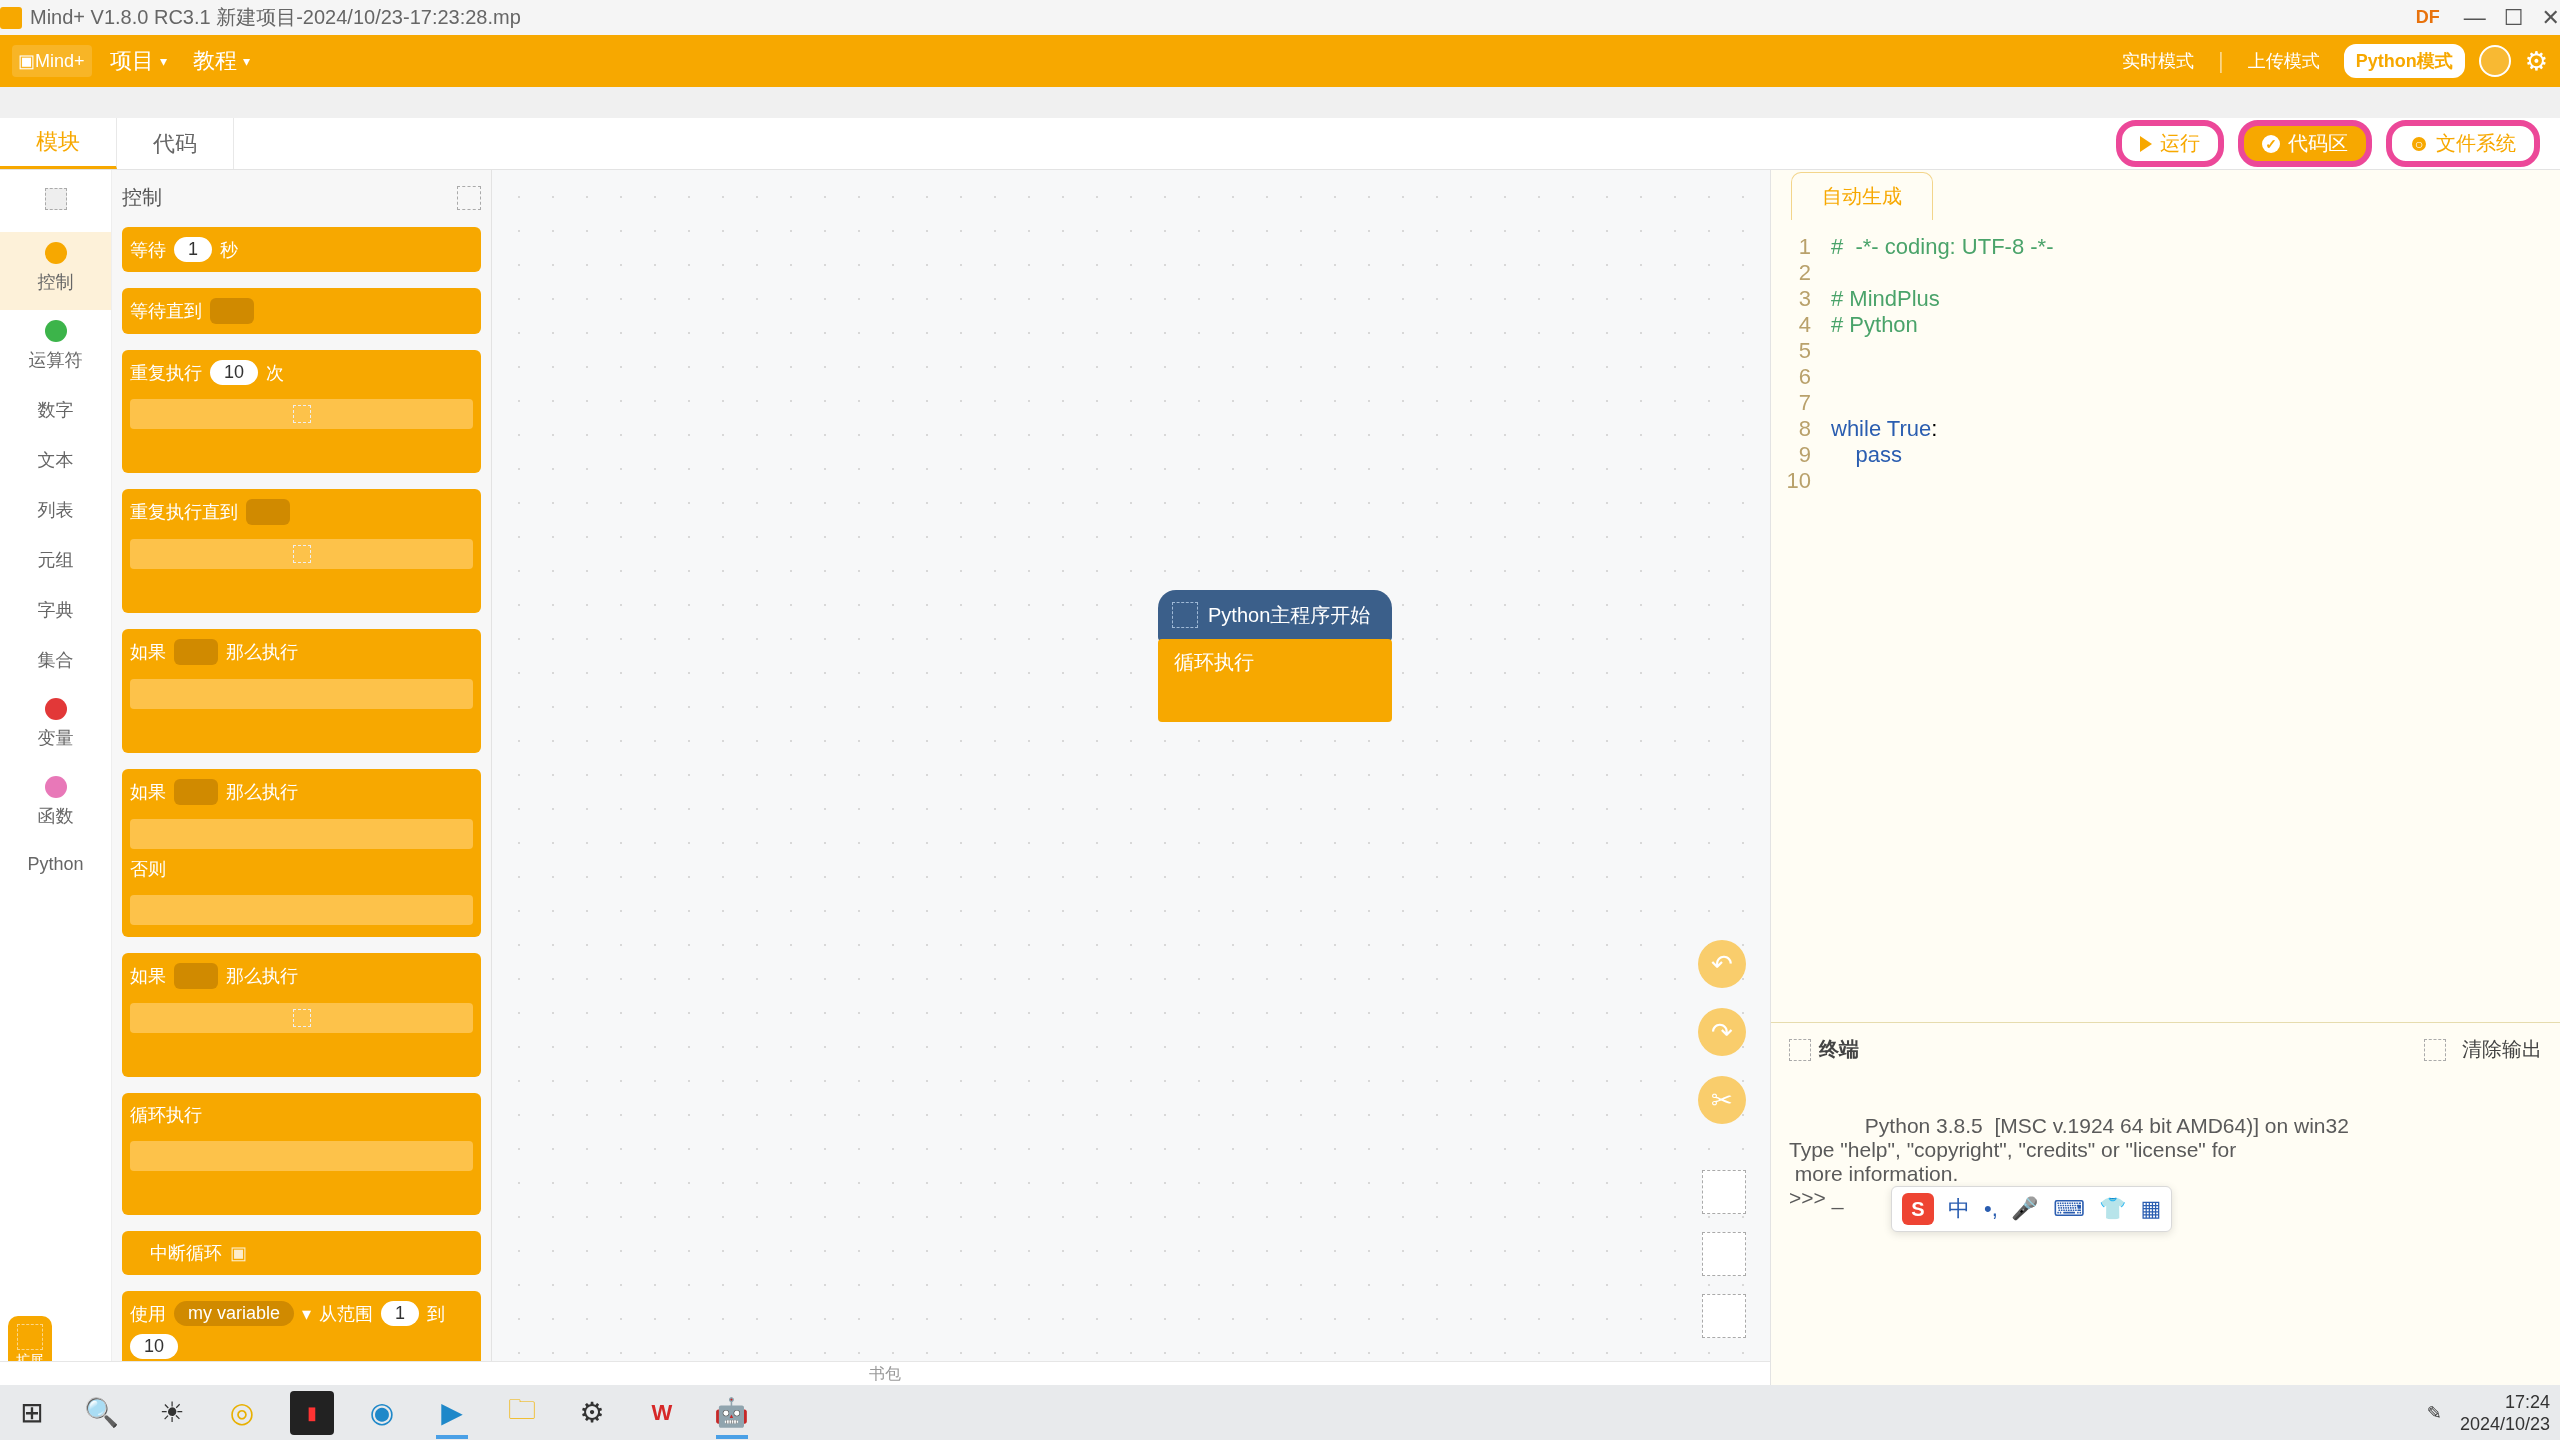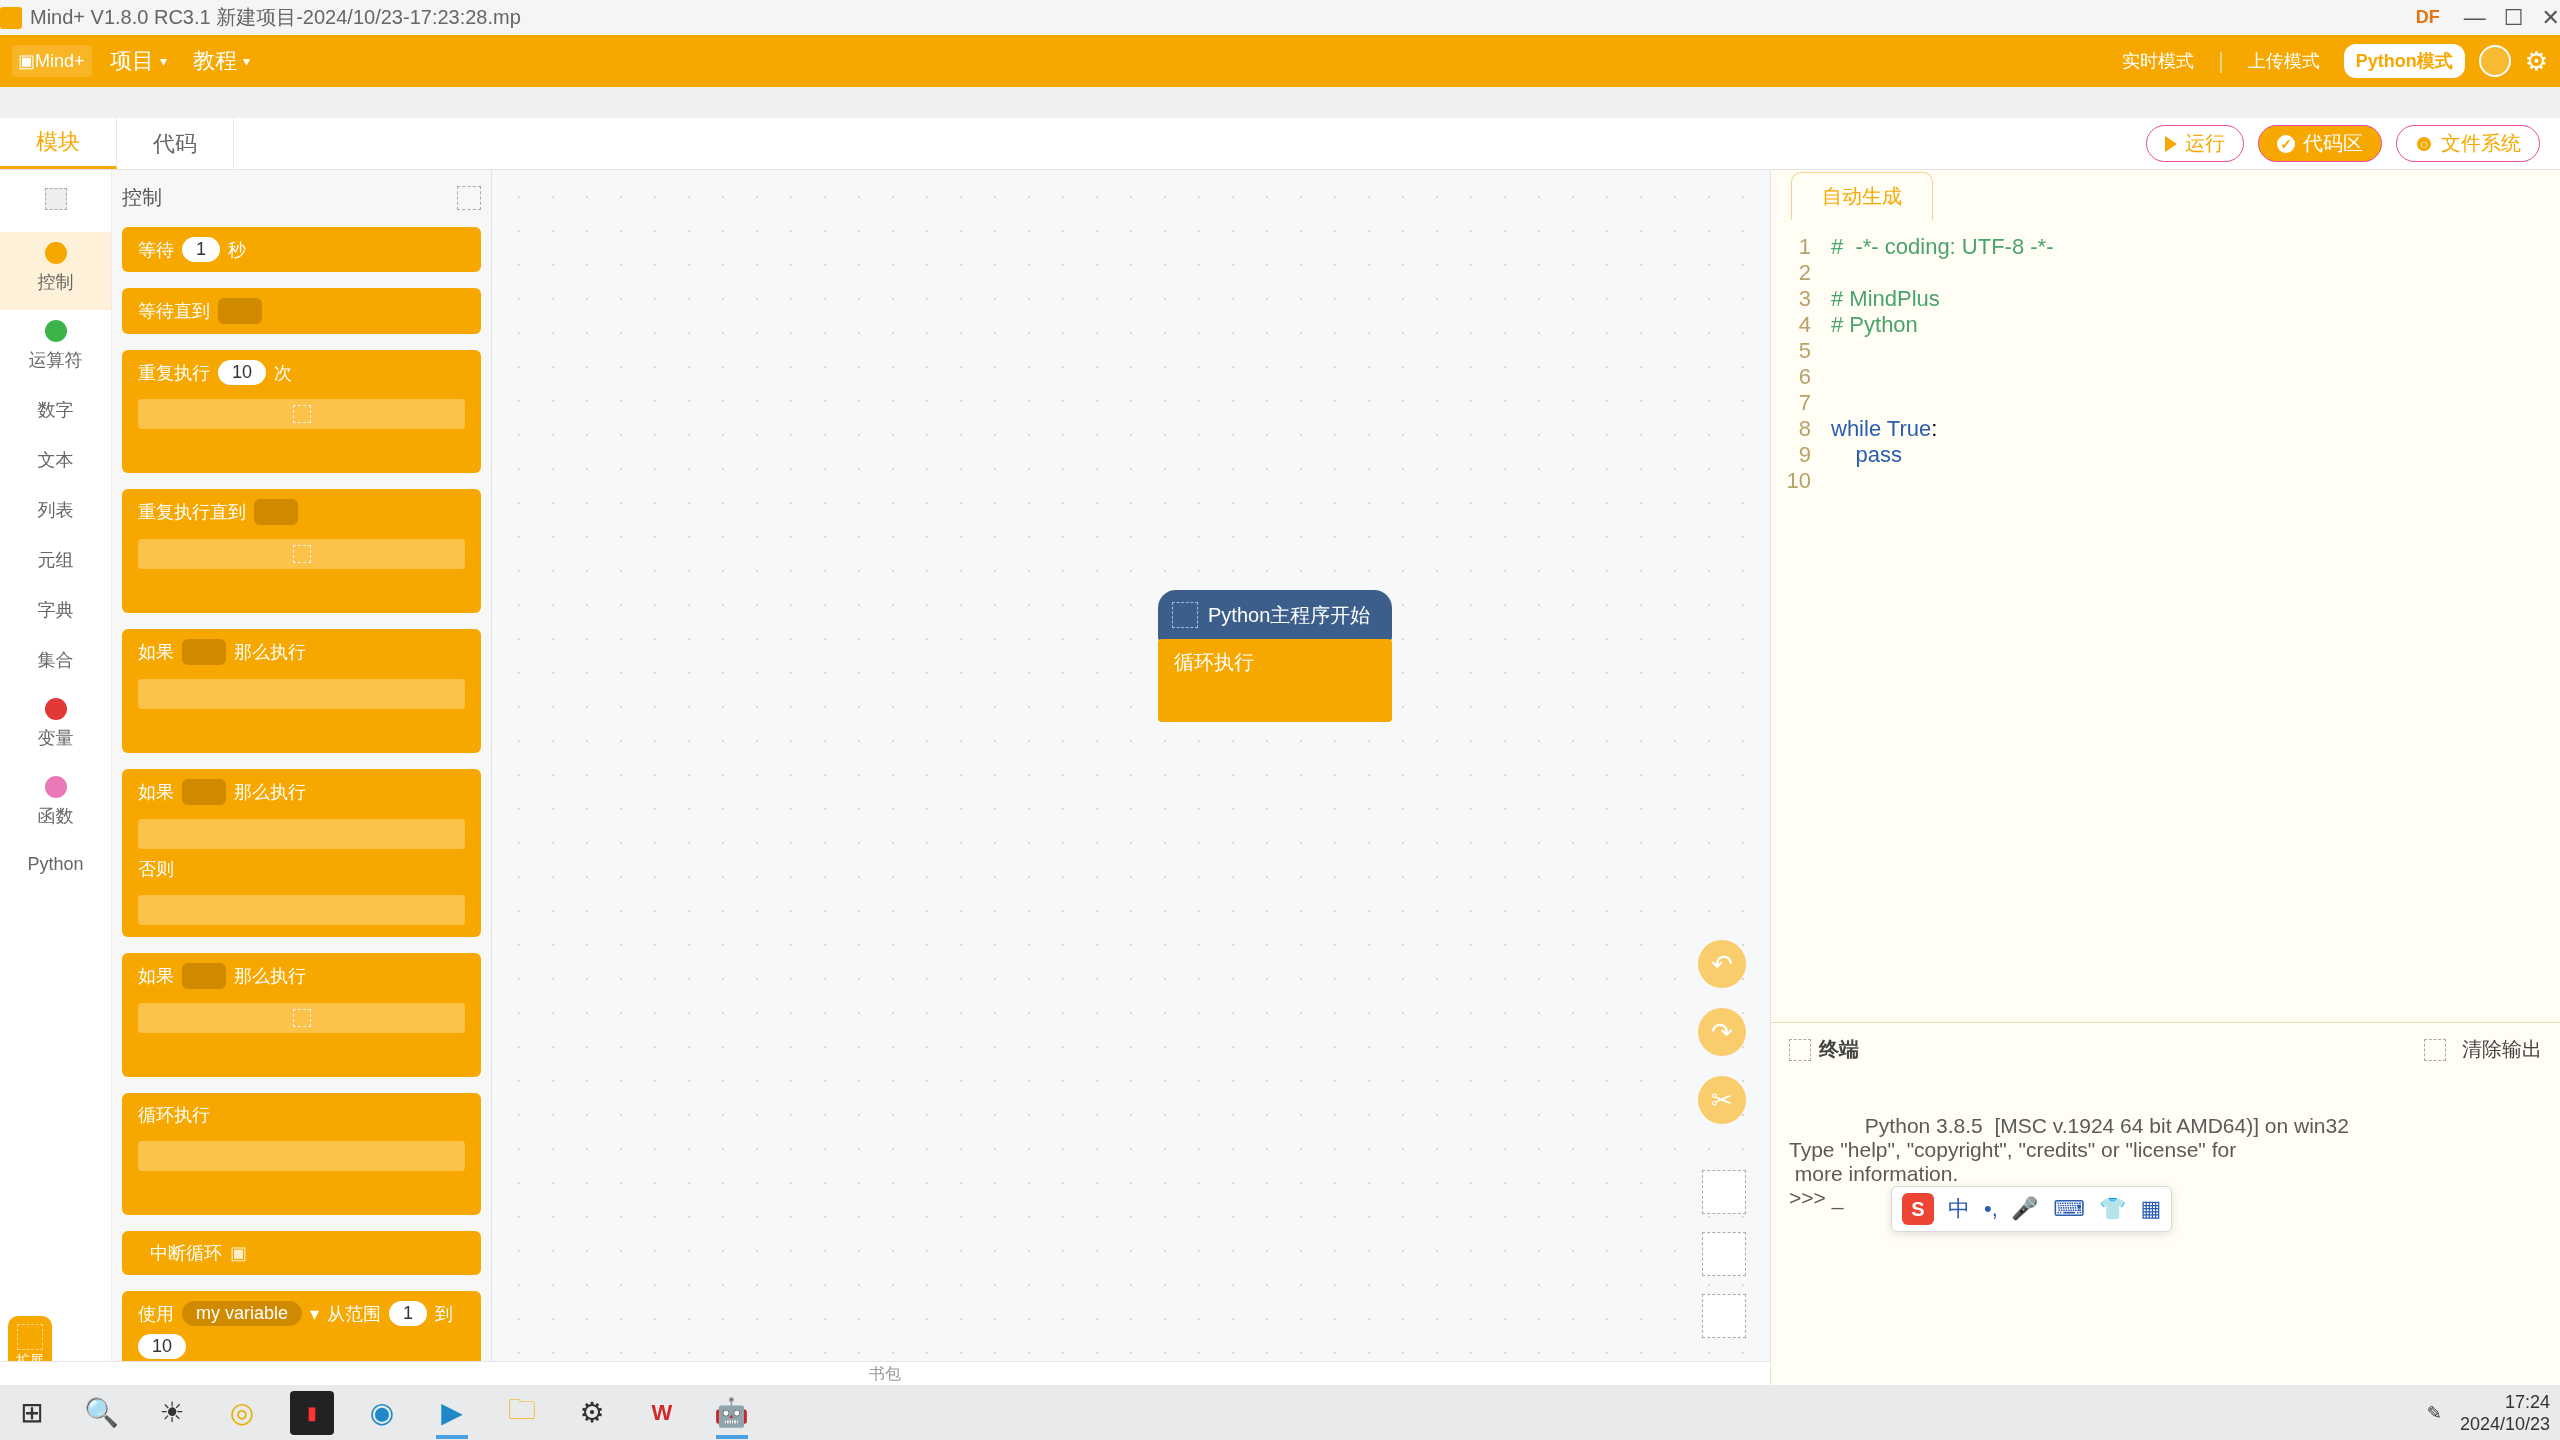--- a/index.html
+++ b/index.html
@@ -20,37 +20,37 @@
 .header .modebtn { font-size: 18px; color: #fff; padding: 3px 10px; border-radius: 12px; cursor: pointer; }
 .header .modebtn.active { border: 2px solid #fff; background: #fff; color: #f7a800; font-weight: bold; }
 .header .avatar { width: 32px; height: 32px; border-radius: 50%; background: #fff3; border: 2px solid #fff; }
 .header .gear { font-size: 26px; color: #fff; }
 
 
 .tabbar { height: 52px; background: #fff; border-bottom: 1px solid #e3e3e3; display: flex; align-items: stretch; margin-top: 31px; }
 .tabbar .tab { padding: 0 36px; display: flex; align-items: center; font-size: 22px; border-right: 1px solid #e8e8e8; cursor: pointer; color: #666; }
 .tabbar .tab.active { color: #f7a800; border-bottom: 3px solid #f7a800; }
 .tabbar .actions { margin-left: auto; display: flex; align-items: center; gap: 14px; padding-right: 20px; }
-.tabbar .pillbtn { border: 1px solid #ec4899; color: #f7a800; border-radius: 20px; padding: 4px 18px; font-size: 20px; display: flex; align-items: center; gap: 8px; cursor: pointer; }
+.tabbar .pillbtn { border: 6px solid #ec4899; color: #f7a800; border-radius: 20px; padding: 4px 18px; font-size: 20px; display: flex; align-items: center; gap: 8px; cursor: pointer; }
 .tabbar .pillbtn.filled { background: #f7a800; color: #fff; }
 .tabbar .pillbtn .tri { width: 0; height: 0; border-left: 12px solid #f7a800; border-top: 8px solid transparent; border-bottom: 8px solid transparent; }
 .tabbar .pillbtn .circ { width: 18px; height: 18px; border-radius: 50%; background: #fff; display: inline-flex; align-items: center; justify-content: center; color: #f7a800; font-size: 14px; font-weight: bold; }
 
 
 .main { display: flex; height: calc(100% - 35px - 52px - 52px - 55px); }
 .catcol { width: 112px; background: #fff; border-right: 1px solid #eee; padding-top: 8px; }
 .catcol .cat { display: flex; flex-direction: column; align-items: center; padding: 10px 0 16px; font-size: 18px; color: #666; cursor: pointer; }
 .catcol .cat .dot { width: 22px; height: 22px; border-radius: 50%; margin-bottom: 6px; }
 .catcol .cat.active { background: #fdf1d9; }
 .catcol .cat .img { width: 22px; height: 22px; background: #eee; border: 1px dashed #aaa; margin-bottom: 6px; }
 
 .palette { width: 380px; background: #f7f7f7; border-right: 1px solid #e3e3e3; padding: 14px 10px; overflow-y: auto; position: relative; }
 .palette .hdr { display: flex; align-items: center; justify-content: space-between; font-size: 20px; color: #555; margin-bottom: 16px; }
 .palette .hdr .ico { width: 24px; height: 24px; border: 1px dashed #aaa; }
-.blk { background: #f7a800; color: #fff; border-radius: 6px; padding: 10px 16px; font-size: 18px; margin-bottom: 16px; min-height: 42px; display: flex; flex-wrap: wrap; align-items: center; gap: 8px; position: relative; }
+.blk { background: #f7a800; color: #fff; border-radius: 6px; padding: 10px 8px; font-size: 18px; margin-bottom: 16px; min-height: 42px; display: flex; flex-wrap: wrap; align-items: center; gap: 8px; position: relative; }
 .blk .slot { background: #fff; color: #333; border-radius: 14px; padding: 2px 14px; font-size: 18px; }
 .blk .hex { background: #d08a00; width: 44px; height: 26px; border-radius: 6px; }
 .blk.cshape { padding-bottom: 44px; }
 .blk.cshape::after { content: ""; position: absolute; left: 12px; right: 12px; bottom: 10px; height: 22px; background: #f7a800; border-radius: 4px; }
 .blk .inner { width: 100%; background: #fdc24a; height: 30px; border-radius: 4px; margin-top: 6px; display:flex; align-items:center; justify-content:center; }
 .blk .inner .brk { width:18px; height:18px; border:1px dashed #eee; }
 .blk.tall { min-height: 120px; }
 .blk.forever { min-height: 100px; }
 .blk .row2 { width:100%; font-size:18px; }
 

